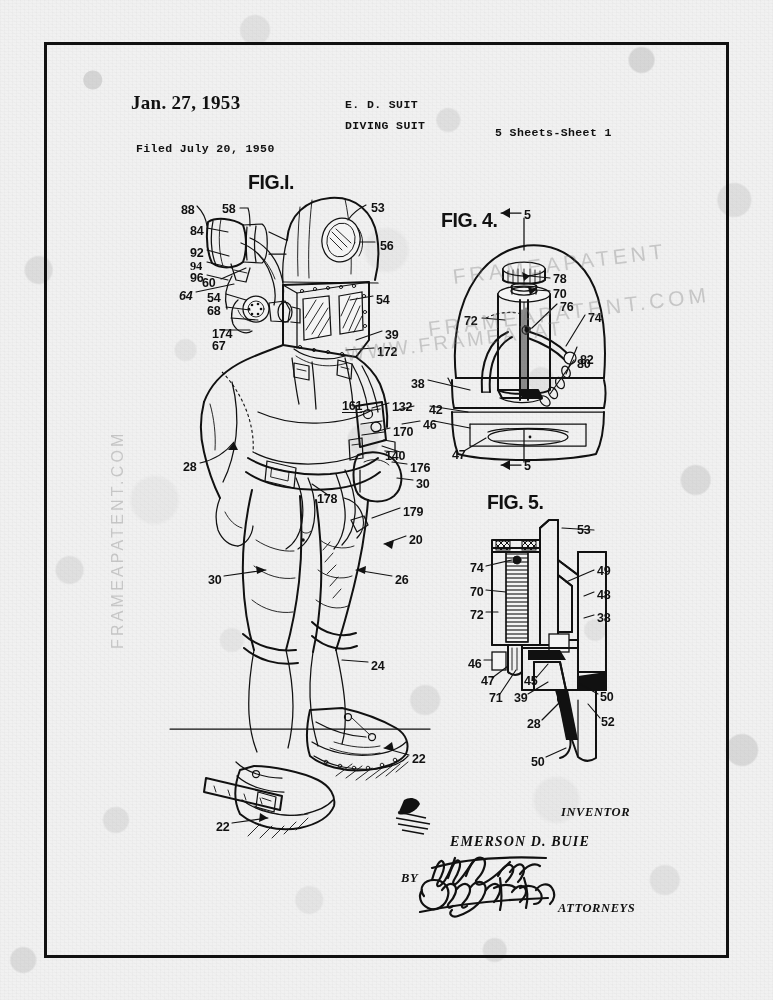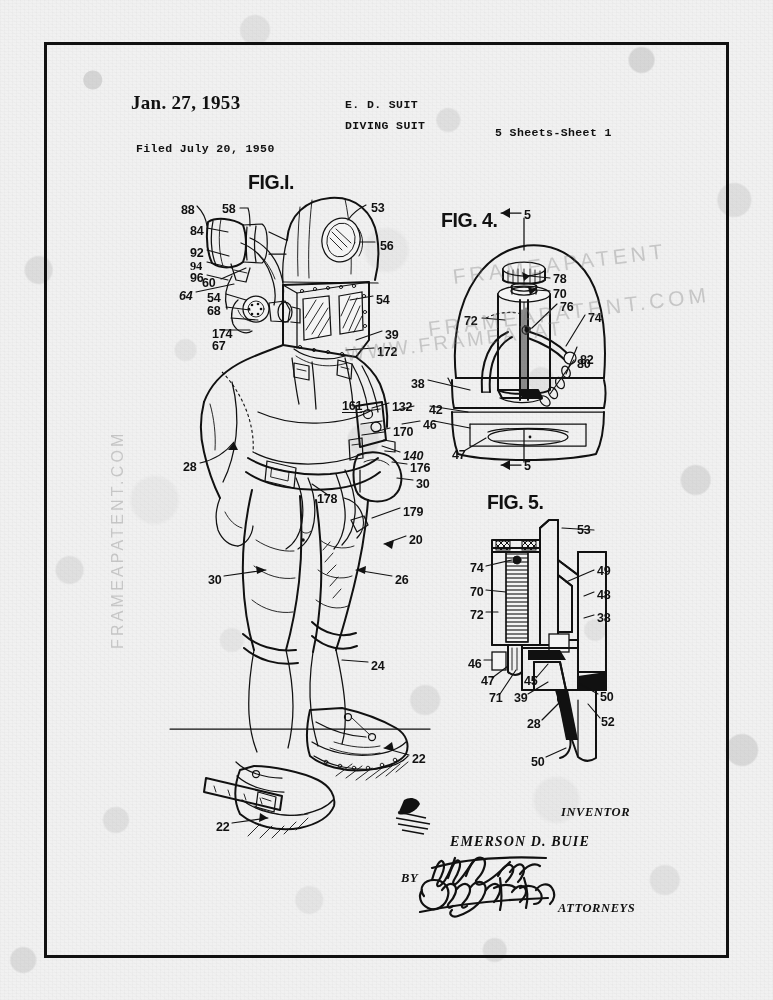--- a/index.html
+++ b/index.html
@@ -653,21 +653,21 @@
       <div class="txt ref" style="left: 207px; top: 304px;">68</div>
       <div class="txt ref" style="left: 212px; top: 315px; margin-top: 24px;">67</div>
       <div class="txt ref" style="left: 212px; top: 327px;">174</div>
       <div class="txt ref" style="left: 385px; top: 328px;">39</div>
       <div class="txt ref" style="left: 377px; top: 345px;">172</div>
       <div class="txt ref ref-u" style="left: 327px; top: 399px;">161</div>
       <div class="txt ref" style="left: 392px; top: 400px;">132</div>
       <div class="txt ref" style="left: 417px; top: 403px; margin-left: 12px;">42</div>
       <div class="txt ref" style="left: 423px; top: 418px;">46</div>
       <div class="txt ref" style="left: 393px; top: 425px;">170</div>
-      <div class="txt ref" style="left: 403px; top: 449px; font-style: italic;">140</div>
+      <div class="txt ref" style="left: 385px; top: 449px;">140</div>
       <div class="txt ref" style="left: 410px; top: 461px;">176</div>
       <div class="txt ref" style="left: 416px; top: 477px;">30</div>
       <div class="txt ref" style="left: 183px; top: 460px;">28</div>
       <div class="txt ref" style="left: 317px; top: 492px;">178</div>
       <div class="txt ref" style="left: 403px; top: 505px;">179</div>
       <div class="txt ref" style="left: 409px; top: 533px;">20</div>
       <div class="txt ref" style="left: 208px; top: 573px;">30</div>
       <div class="txt ref" style="left: 395px; top: 573px;">26</div>
       <div class="txt ref" style="left: 371px; top: 659px;">24</div>
       <div class="txt ref" style="left: 412px; top: 752px;">22</div>

